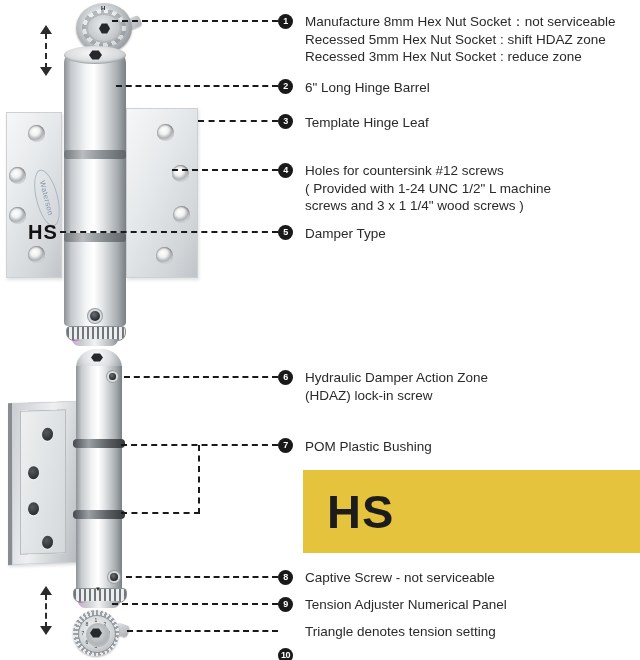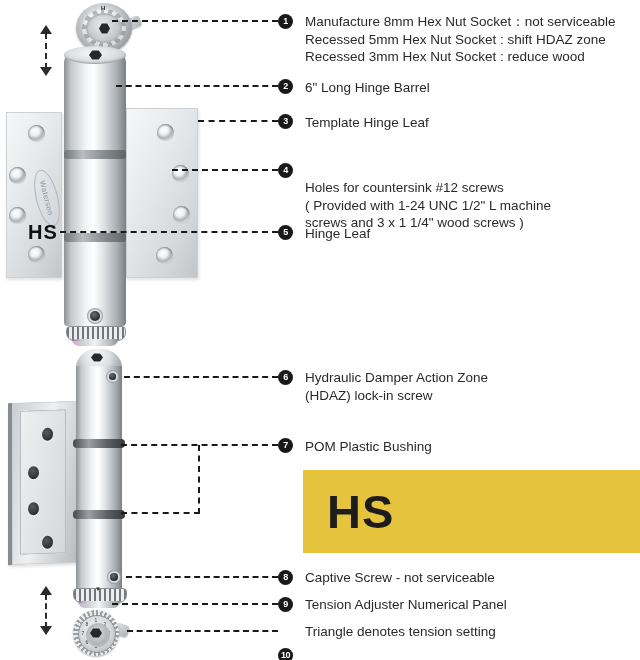--- a/index.html
+++ b/index.html
@@ -183,35 +183,35 @@
   <div class="bullet" style="top:225px">5</div>
   <div class="bullet" style="top:370px">6</div>
   <div class="bullet" style="top:438px">7</div>
   <div class="bullet" style="top:570px">8</div>
   <div class="bullet" style="top:597px">9</div>
   <div class="bullet" style="top:648px">10</div>
 
   <div class="callout-text" style="top:13px">
     <div>Manufacture 8mm Hex Nut Socket：not serviceable</div>
     <div>Recessed 5mm Hex Nut Socket : shift HDAZ zone</div>
-    <div>Recessed 3mm Hex Nut Socket : reduce wood</div>
+    <div>Recessed 3mm Hex Nut Socket : reduce zone</div>
   </div>
   <div class="callout-text" style="top:79px">
     <div>6" Long Hinge Barrel</div>
   </div>
   <div class="callout-text" style="top:114px">
     <div>Template Hinge Leaf</div>
   </div>
-  <div class="callout-text" style="top:179px">
+  <div class="callout-text" style="top:162px">
     <div>Holes for countersink #12 screws</div>
     <div>( Provided with 1-24 UNC 1/2" L machine</div>
     <div>screws and 3 x 1 1/4" wood screws )</div>
   </div>
   <div class="callout-text" style="top:225px">
-    <div>Hinge Leaf</div>
+    <div>Damper Type</div>
   </div>
   <div class="callout-text" style="top:438px">
     <div>POM Plastic Bushing</div>
   </div>
   <div class="callout-text" style="top:369px">
     <div>Hydraulic Damper Action Zone</div>
     <div>(HDAZ) lock-in screw</div>
   </div>
   <div class="callout-text" style="top:596px">
     <div>Tension Adjuster Numerical Panel</div>

